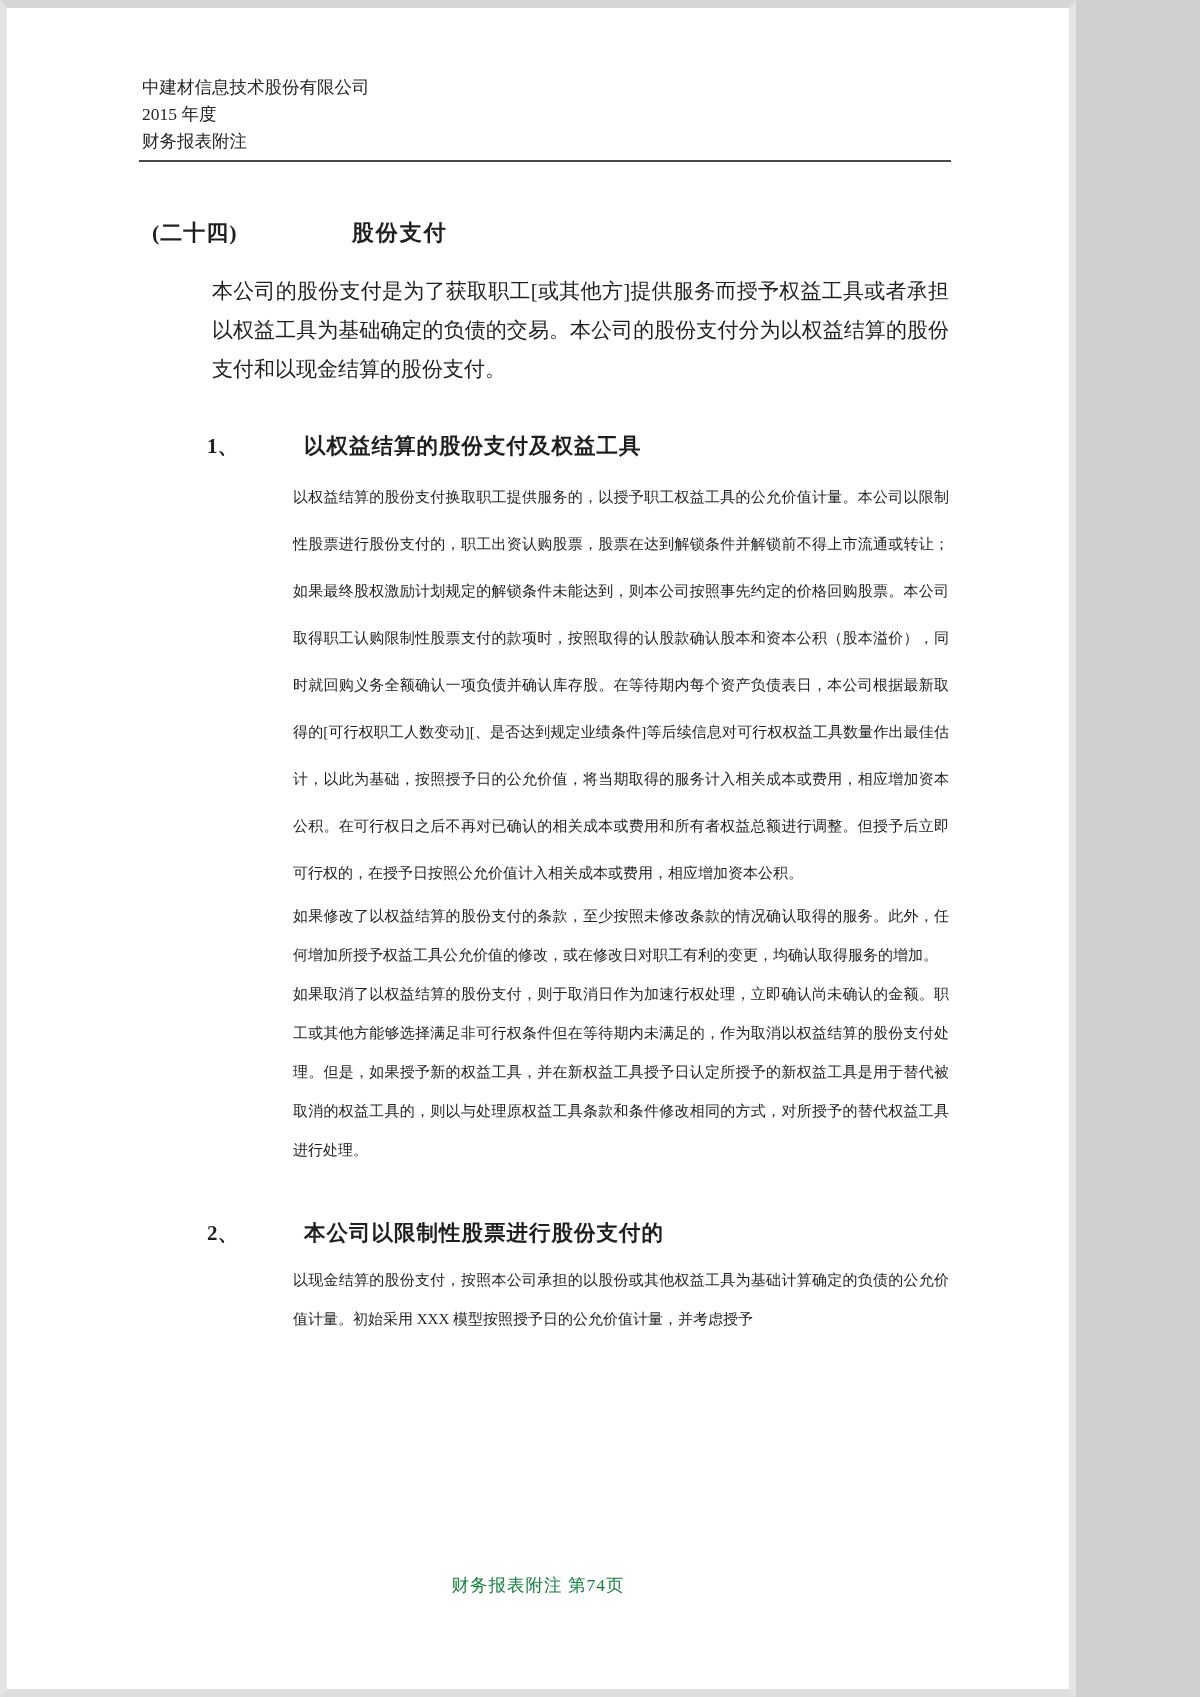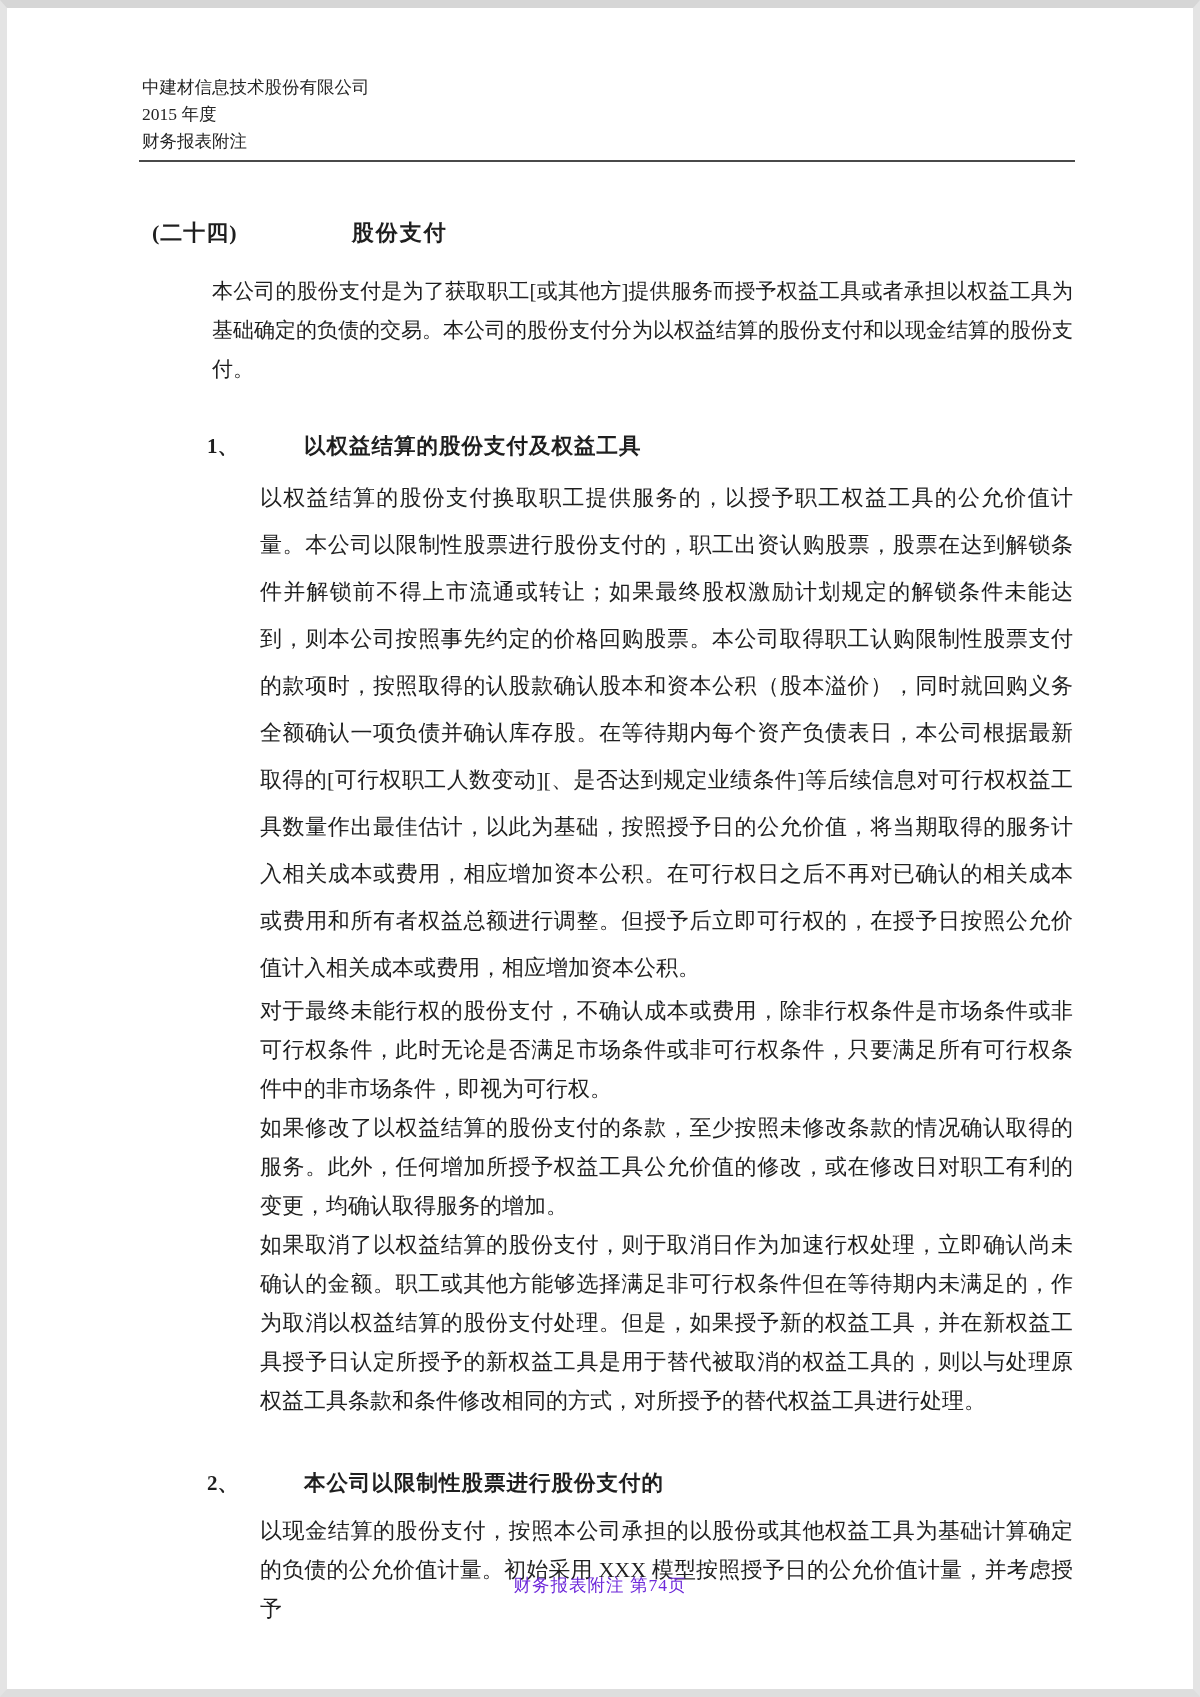--- a/index.html
+++ b/index.html
@@ -1,18 +1,18 @@
 <!DOCTYPE html>
 <html lang="zh"><head>
 <meta charset="utf-8">
 <style>
   html,body{margin:0;padding:0;background:#cfcfcf;}
   .page{
     position:relative;
-    width:1200px;height:1697px;
+    width:1076px;height:1697px;
     box-sizing:border-box;
     background:#ffffff;
     border-top:8px solid #d6d6d6;
     border-left:7px solid #e4e4e4;
     border-right:7px solid #e4e4e4;
     border-bottom:8px solid #dedede;
     font-family:"Liberation Serif","DejaVu Serif",serif;
     color:#1f1f1f;
     overflow:hidden;
   }
@@ -24,25 +24,25 @@
              font-family:"Liberation Sans","DejaVu Sans",sans-serif;letter-spacing:2px;}
   .intro{margin:24px 120px 0 205px;font-size:21px;line-height:39px;
          text-align:justify;text-justify:inter-ideograph;}
   .sub{margin:0 120px 0 200px;}
   .sub-1{margin-top:42px;}
   .sub-2{margin-top:48px;}
   .sub-head{display:flex;align-items:baseline;margin-bottom:14px;}
   .sub-num{font-weight:bold;font-size:21px;width:55px;flex:0 0 55px;}
   .sub-title{font-weight:bold;font-size:21.5px;
              font-family:"Liberation Sans","DejaVu Sans",sans-serif;letter-spacing:1px;margin-left:42px;}
-  .body{margin:0 0 0 53px;font-size:22px;line-height:39px;
+  .body{margin:0 0 0 86px;font-size:15px;line-height:39px;
         text-align:justify;text-justify:inter-ideograph;}
   .body.lh-lg{line-height:47px;}
   .ftr{position:absolute;left:0;right:0;bottom:92px;text-align:center;
-       font-size:17.5px;color:#6d28d9;letter-spacing:1px;margin-top:24px;}
+       font-size:17.5px;color:#15803d;letter-spacing:1px;margin-top:24px;}
 </style>
 </head>
 <body>
 
 <div class="page">
 
   <header class="hdr">
     <div>中建材信息技术股份有限公司</div>
     <div>2015 年度</div>
     <div>财务报表附注</div>
@@ -58,21 +58,20 @@
     </div>
 
     <p class="intro">本公司的股份支付是为了获取职工[或其他方]提供服务而授予权益工具或者承担以权益工具为基础确定的负债的交易。本公司的股份支付分为以权益结算的股份支付和以现金结算的股份支付。</p>
 
     <div class="sub sub-1">
       <div class="sub-head">
         <span class="sub-num">1、</span>
         <span class="sub-title">以权益结算的股份支付及权益工具</span>
       </div>
       <p class="body lh-lg">以权益结算的股份支付换取职工提供服务的，以授予职工权益工具的公允价值计量。本公司以限制性股票进行股份支付的，职工出资认购股票，股票在达到解锁条件并解锁前不得上市流通或转让；如果最终股权激励计划规定的解锁条件未能达到，则本公司按照事先约定的价格回购股票。本公司取得职工认购限制性股票支付的款项时，按照取得的认股款确认股本和资本公积（股本溢价），同时就回购义务全额确认一项负债并确认库存股。在等待期内每个资产负债表日，本公司根据最新取得的[可行权职工人数变动][、是否达到规定业绩条件]等后续信息对可行权权益工具数量作出最佳估计，以此为基础，按照授予日的公允价值，将当期取得的服务计入相关成本或费用，相应增加资本公积。在可行权日之后不再对已确认的相关成本或费用和所有者权益总额进行调整。但授予后立即可行权的，在授予日按照公允价值计入相关成本或费用，相应增加资本公积。</p>
-      <p class="body">对于最终未能行权的股份支付，不确认成本或费用，除非行权条件是市场条件或非可行权条件，此时无论是否满足市场条件或非可行权条件，只要满足所有可行权条件中的非市场条件，即视为可行权。</p>
       <p class="body">如果修改了以权益结算的股份支付的条款，至少按照未修改条款的情况确认取得的服务。此外，任何增加所授予权益工具公允价值的修改，或在修改日对职工有利的变更，均确认取得服务的增加。</p>
       <p class="body">如果取消了以权益结算的股份支付，则于取消日作为加速行权处理，立即确认尚未确认的金额。职工或其他方能够选择满足非可行权条件但在等待期内未满足的，作为取消以权益结算的股份支付处理。但是，如果授予新的权益工具，并在新权益工具授予日认定所授予的新权益工具是用于替代被取消的权益工具的，则以与处理原权益工具条款和条件修改相同的方式，对所授予的替代权益工具进行处理。</p>
     </div>
 
     <div class="sub sub-2">
       <div class="sub-head">
         <span class="sub-num">2、</span>
         <span class="sub-title">本公司以限制性股票进行股份支付的</span>
       </div>
       <p class="body">以现金结算的股份支付，按照本公司承担的以股份或其他权益工具为基础计算确定的负债的公允价值计量。初始采用 XXX 模型按照授予日的公允价值计量，并考虑授予</p>

